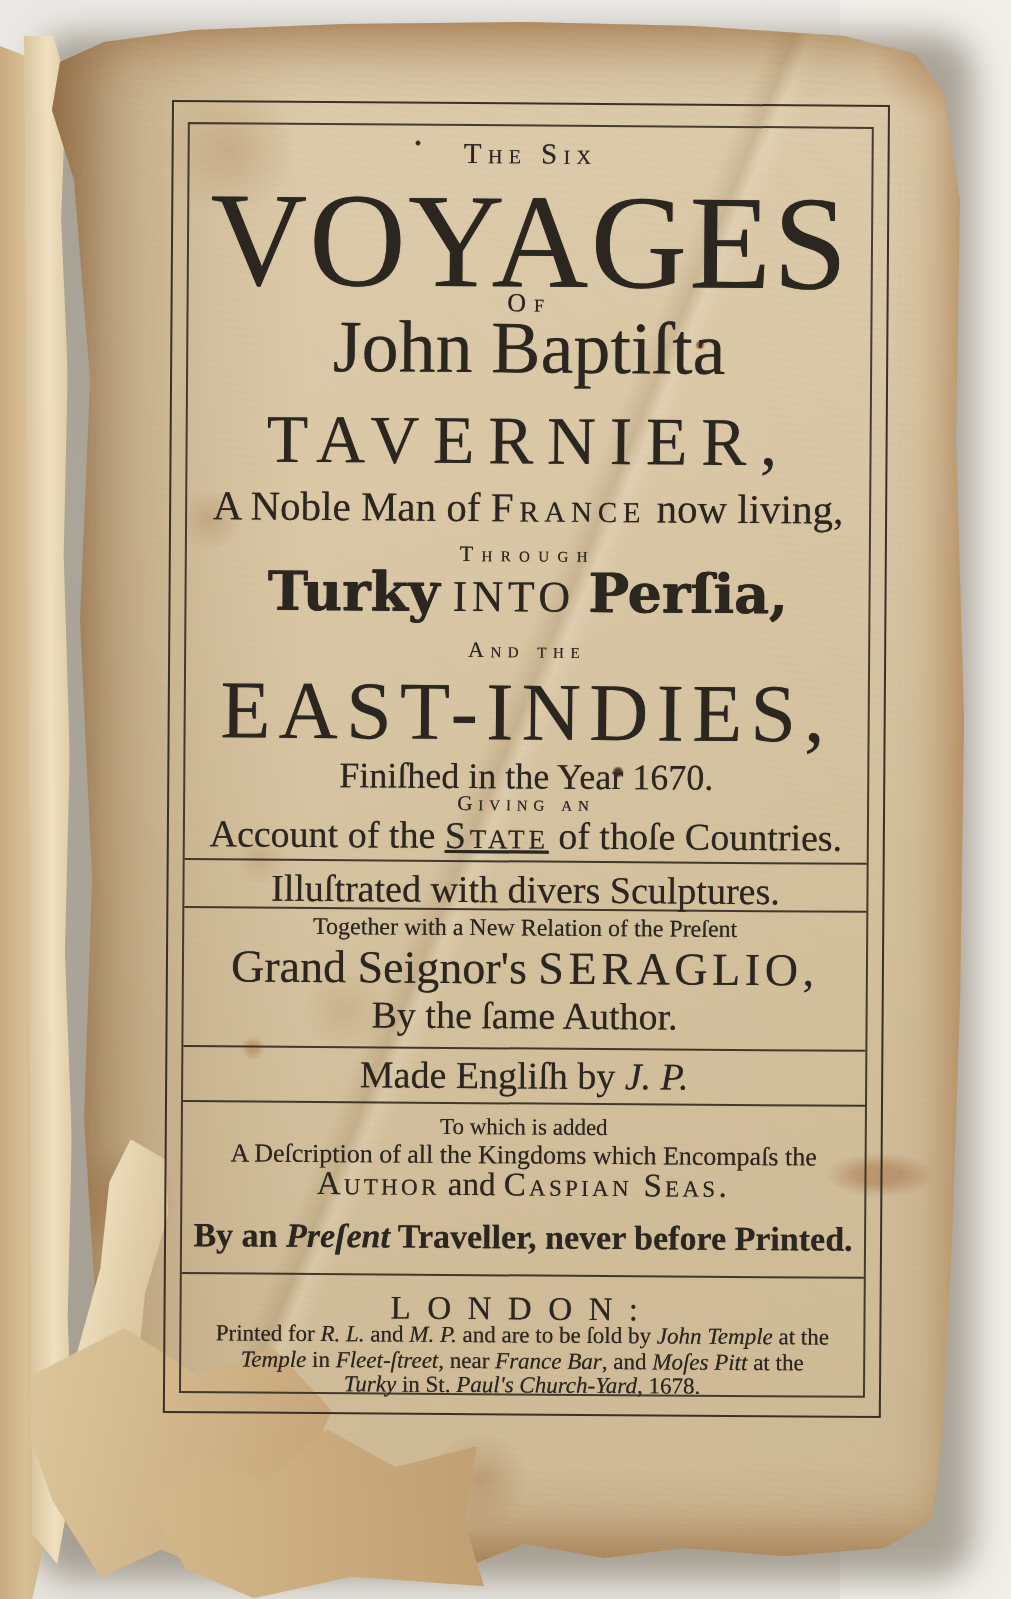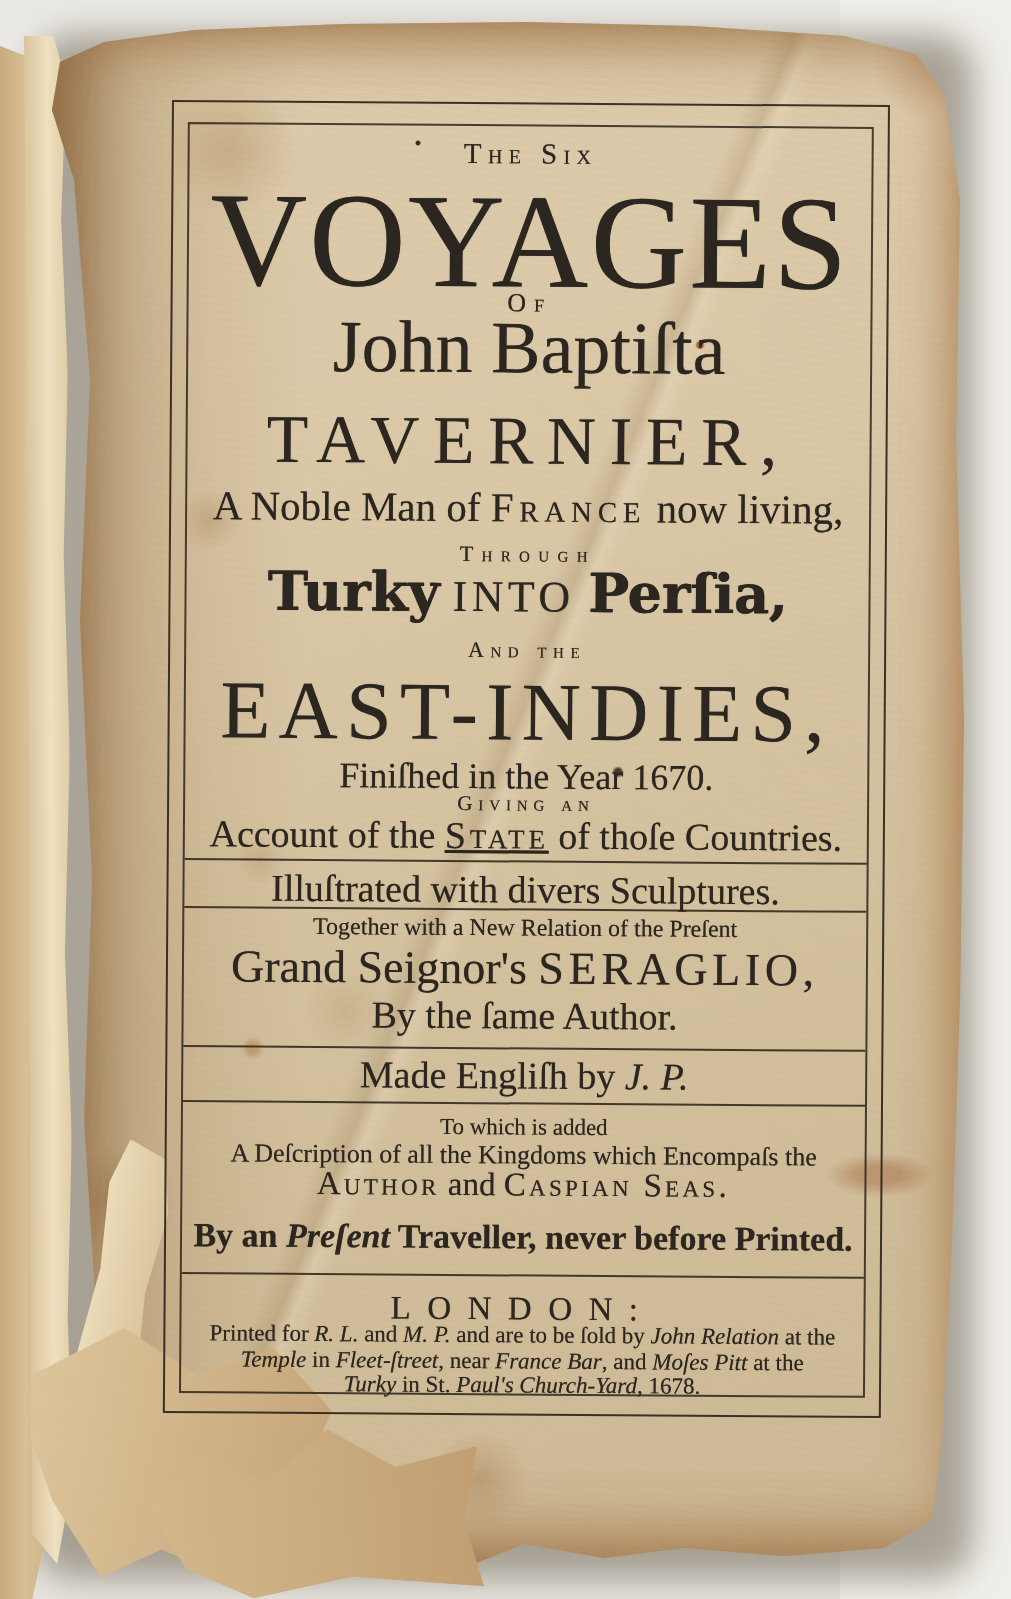--- a/index.html
+++ b/index.html
@@ -170,19 +170,19 @@
 
     <div class="line l-added">To which is added</div>
     <div class="line l-desc">A Deſcription of all the Kingdoms which Encompaſs the</div>
     <div class="line l-seas"><span class="sc">Author</span><span> and </span><span class="sc">Caspian Seas.</span></div>
 
     <div class="line l-traveller"><span>By an </span><span class="it">Preſent</span><span> Traveller, never before Printed.</span></div>
 
     <div class="rule r5"></div>
     <div class="line l-london">LONDON:</div>
 
-    <div class="line l-imp l-imp1"><span>Printed for </span><span class="it">R. L.</span><span> and </span><span class="it">M. P.</span><span> and are to be ſold by </span><span class="it">John Relation</span><span> at the</span></div>
+    <div class="line l-imp l-imp1"><span>Printed for </span><span class="it">R. L.</span><span> and </span><span class="it">M. P.</span><span> and are to be ſold by </span><span class="it">John Temple</span><span> at the</span></div>
 
     <div class="line l-imp l-imp2"><span class="it">Temple</span><span> in </span><span class="it">Fleet-ſtreet</span><span>, near </span><span class="it">France Bar</span><span>, and </span><span class="it">Moſes Pitt</span><span> at the</span></div>
 
     <div class="line l-imp l-imp3"><span class="it">Turky</span><span> in St. </span><span class="it">Paul's Church-Yard</span><span>, 1678.</span></div>
   </div>
 </div>
 
 </body></html>

